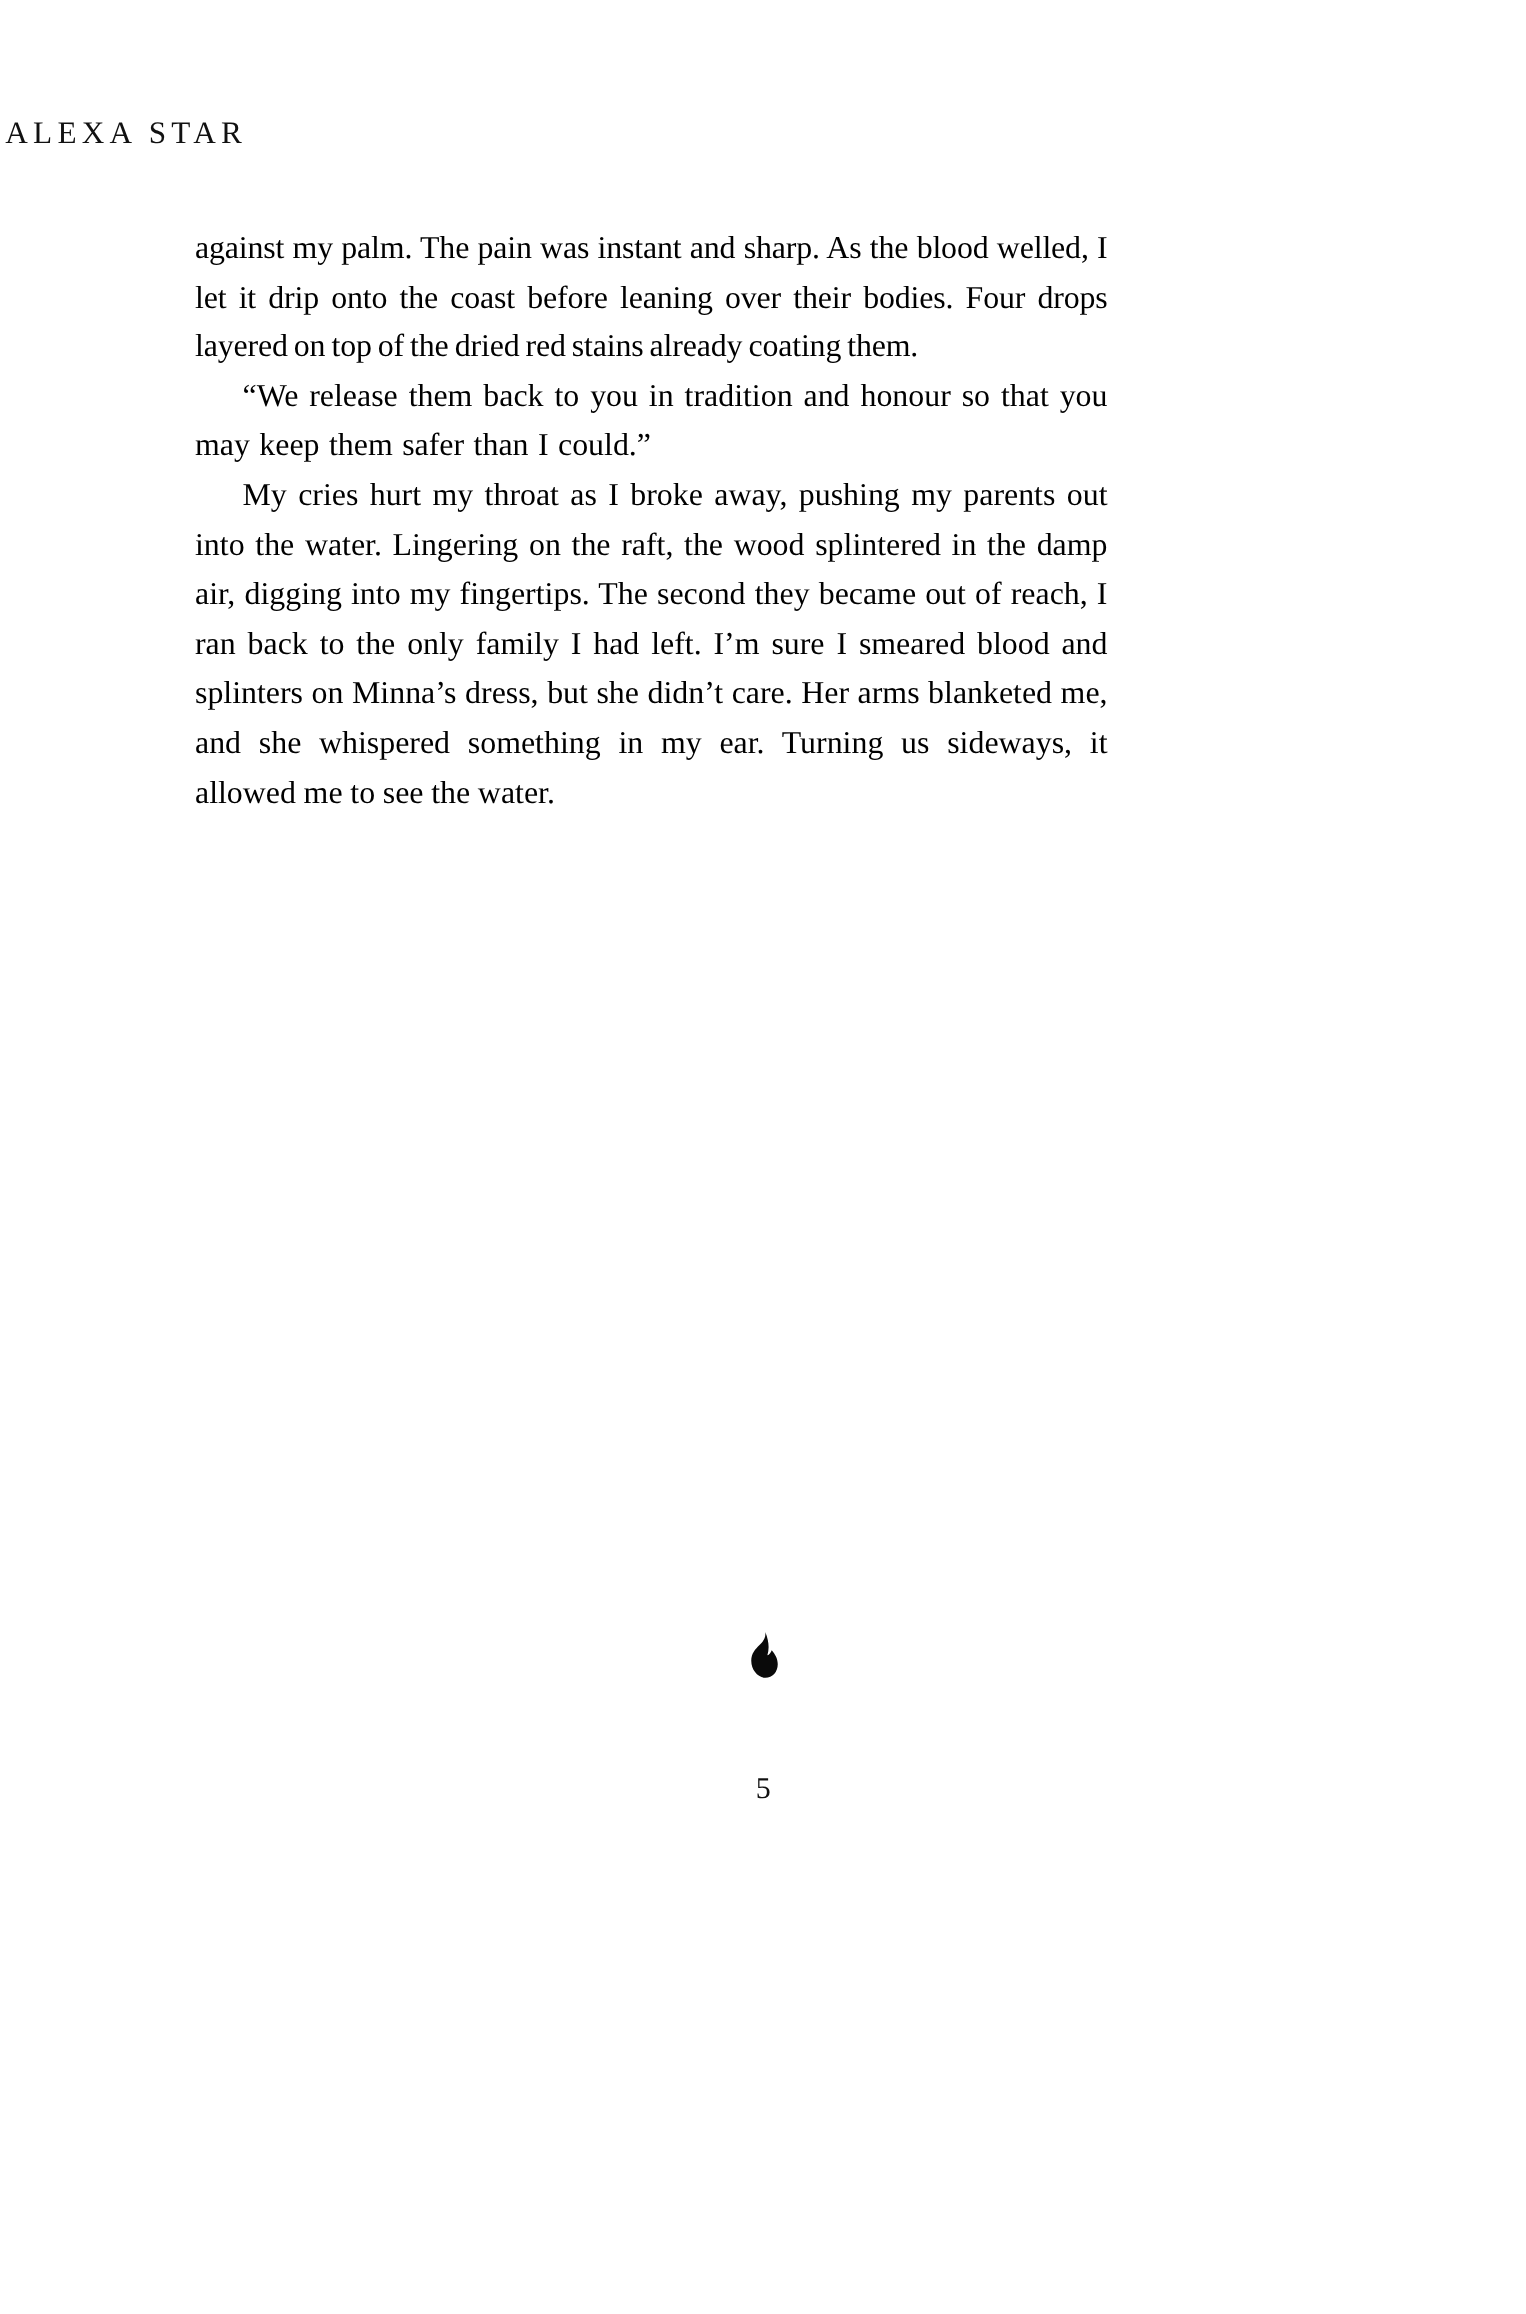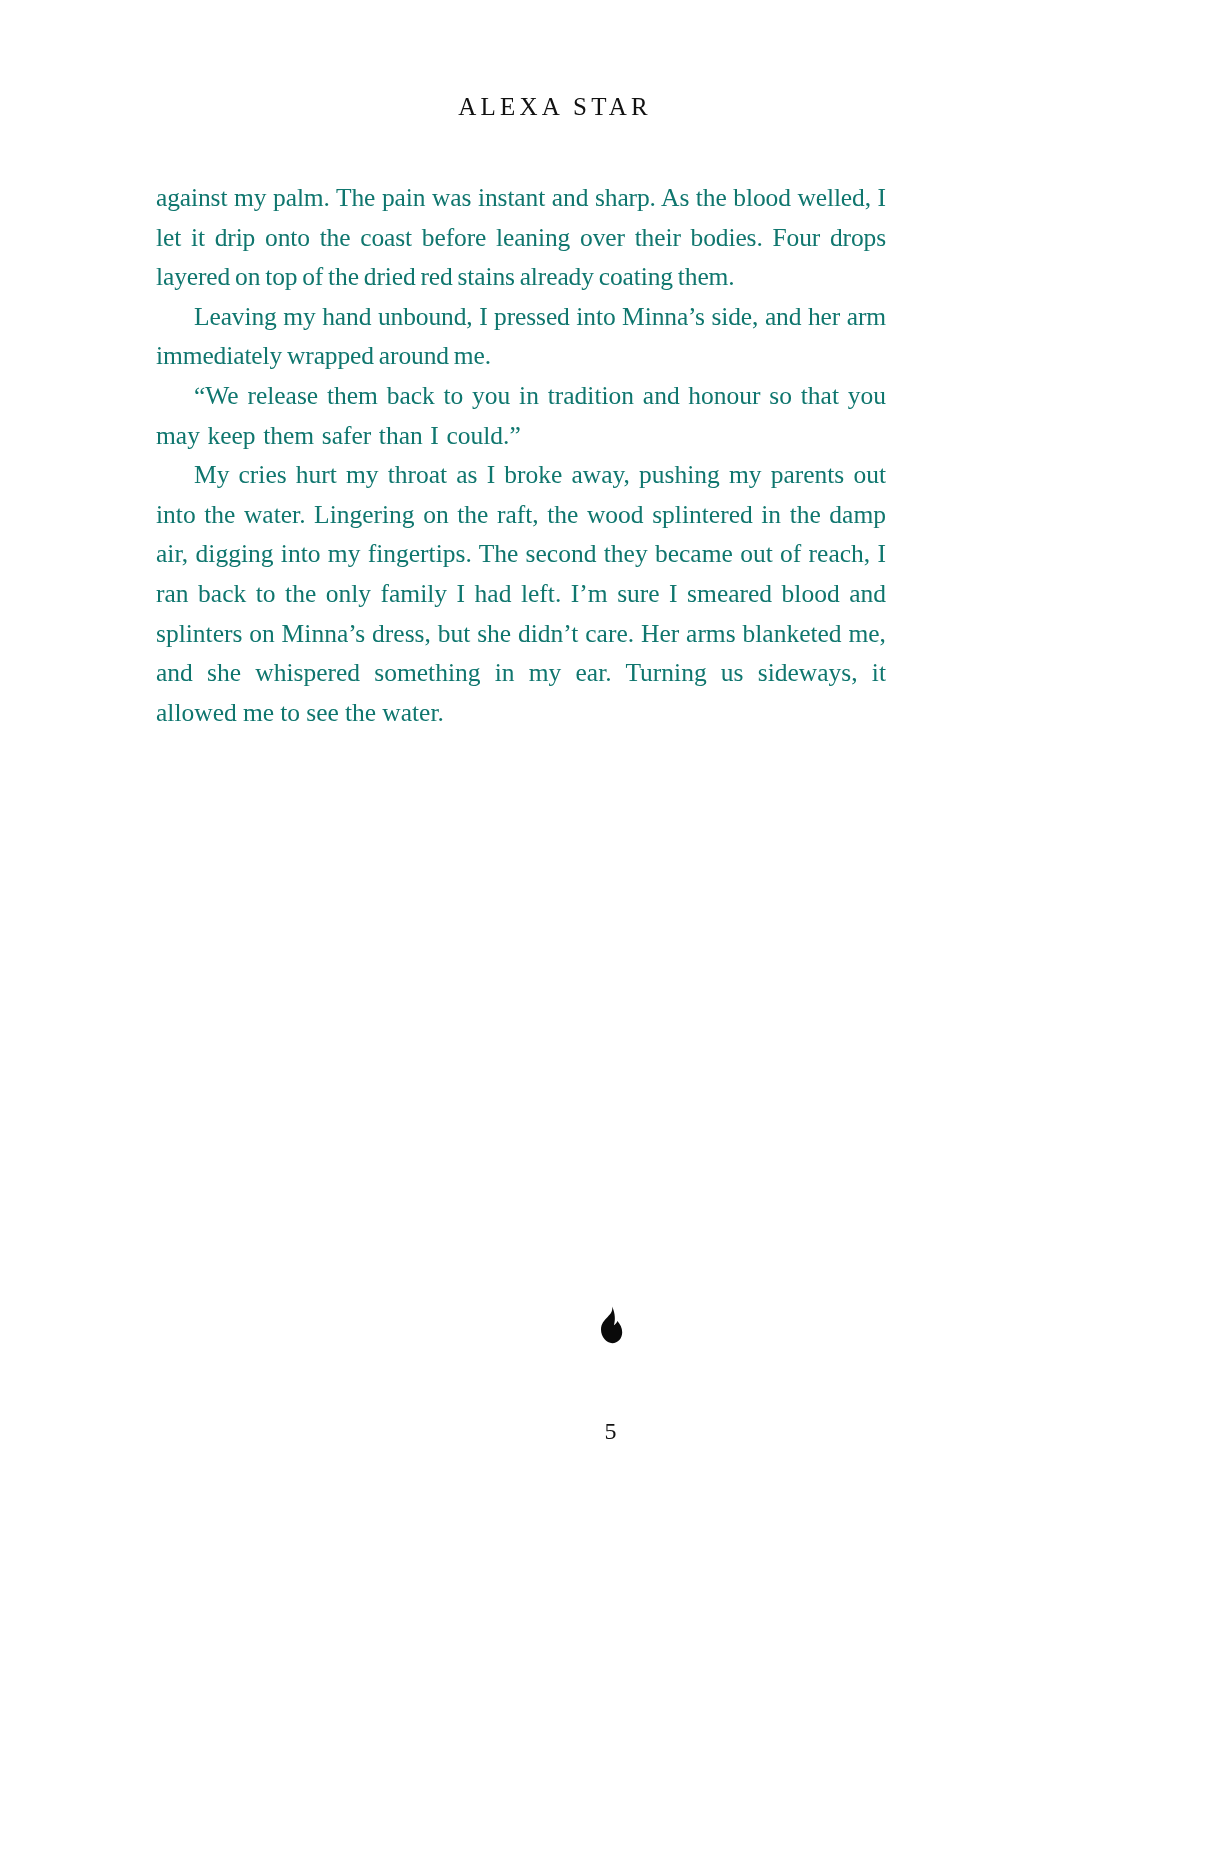--- a/index.html
+++ b/index.html
@@ -20,21 +20,21 @@
     overflow: hidden;
     box-sizing: border-box;
   }
 
   
   .running-head {
     position: absolute;
     top: 93px;
     left: 0;
     width: 1106px;
-    text-align: center;
+    text-align: left;
     font-size: 25px;
     letter-spacing: 4.2px;
     text-indent: 4.2px;
     color: #111111;
     font-weight: 400;
   }
 
   
   .textblock {
     position: absolute;
@@ -44,21 +44,21 @@
   }
 
   .para {
     margin: 0;
     font-size: 25.5px;
     line-height: 39.6px;
     text-align: justify;
     text-justify: inter-word;
     -webkit-hyphens: none;
     hyphens: none;
-    color: #0f766e;
+    color: #000000;
     word-spacing: -0.2px;
   }
   .para.indent {
     text-indent: 38px;
   }
   .para.noindent {
     text-indent: 0;
   }
   
   .para.tight {
@@ -95,21 +95,20 @@
 </style>
 </head>
 <body>
 
 <div class="page">
 
   <div class="running-head">ALEXA STAR</div>
 
   <div class="textblock">
     <p class="para noindent tight">against my palm. The pain was instant and sharp. As the blood welled, I let it drip onto the coast before leaning over their bodies. Four drops layered on top of the dried red stains already coating them.</p>
-    <p class="para indent tight">Leaving my hand unbound, I pressed into Minna’s side, and her arm immediately wrapped around me.</p>
     <p class="para indent loose">“We release them back to you in tradition and honour so that you may keep them safer than I could.”</p>
     <p class="para indent">My cries hurt my throat as I broke away, pushing my parents out into the water. Lingering on the raft, the wood splintered in the damp air, digging into my fingertips. The second they became out of reach, I ran back to the only family I had left. I’m sure I smeared blood and splinters on Minna’s dress, but she didn’t care. Her arms blanketed me, and she whispered something in my ear. Turning us sideways, it allowed me to see the water.</p>
   </div>
 
   <div class="ornament">
     <span>
       <svg width="26" height="38" viewBox="0 0 26 38" xmlns="http://www.w3.org/2000/svg" aria-hidden="true">
         <path d="M14.2 0.6 C14.9 5.4 12.4 8.2 9.6 11.0 C6.3 14.3 3.0 17.7 3.0 23.6 C3.0 31.0 8.4 37.2 14.3 37.2 C20.0 37.2 24.2 32.4 24.2 26.3 C24.2 21.6 22.0 18.3 19.4 15.1 C18.6 17.2 17.4 18.6 15.9 19.2 C17.5 14.1 17.3 8.0 14.2 0.6 Z" fill="#0a0a0a"></path>
       </svg>
     </span>

